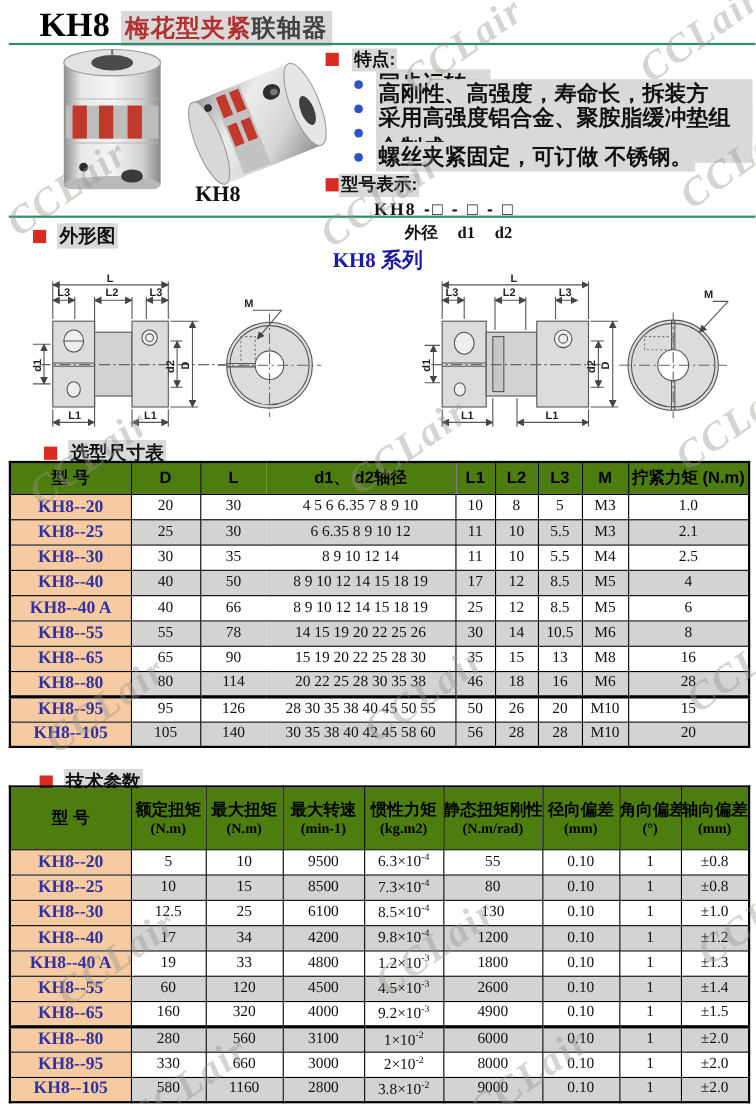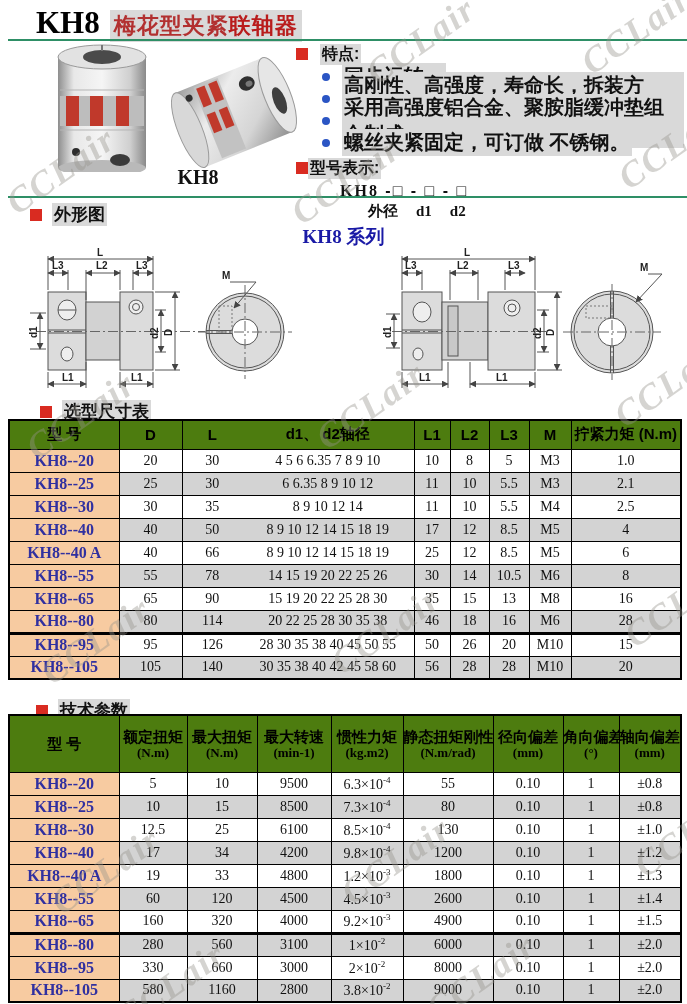--- a/index.html
+++ b/index.html
@@ -12,21 +12,21 @@
     position:absolute; z-index:9; pointer-events:none; white-space:nowrap;
     font-family:"Liberation Serif", serif; font-style:italic; font-weight:bold;
     font-size:36px; letter-spacing:2px; color:rgba(150,148,140,0.40);
     transform:rotate(-35deg); transform-origin:left center;
   }
   
   .title-row { position:absolute; top:5px; left:36px; display:flex; align-items:baseline; gap:10px; }
   .title-model { font-family:"Liberation Serif", serif; font-weight:bold; font-size:31px; color:#000; }
   .title-cn { font-size:22px; font-weight:bold; background:#d9d9d9; padding:1px 4px; letter-spacing:1px; }
   .title-red { color:#b23030; }
-  .title-green { color:#b91c1c; }
+  .title-green { color:#404040; }
   .hr-green { position:absolute; left:8px; right:0; height:2px; background:#2e8f66; }
   #hr1 { top:39px; } #hr2 { top:196px; }
   
   .photos { position:absolute; top:44px; left:20px; width:285px; height:128px; }
   .photo-caption { position:absolute; top:166px; left:150px; width:96px; text-align:center;
     font-family:"Liberation Serif", serif; font-weight:bold; font-size:20px; }
   
   .features { position:absolute; top:44px; left:296px; width:388px; }
   .sec-sq { display:inline-block; width:12px; height:12px; background:#d92b21; flex:0 0 12px; }
   .feat-head { display:flex; align-items:center; gap:12px; font-weight:bold; font-size:16px; height:20px; }

